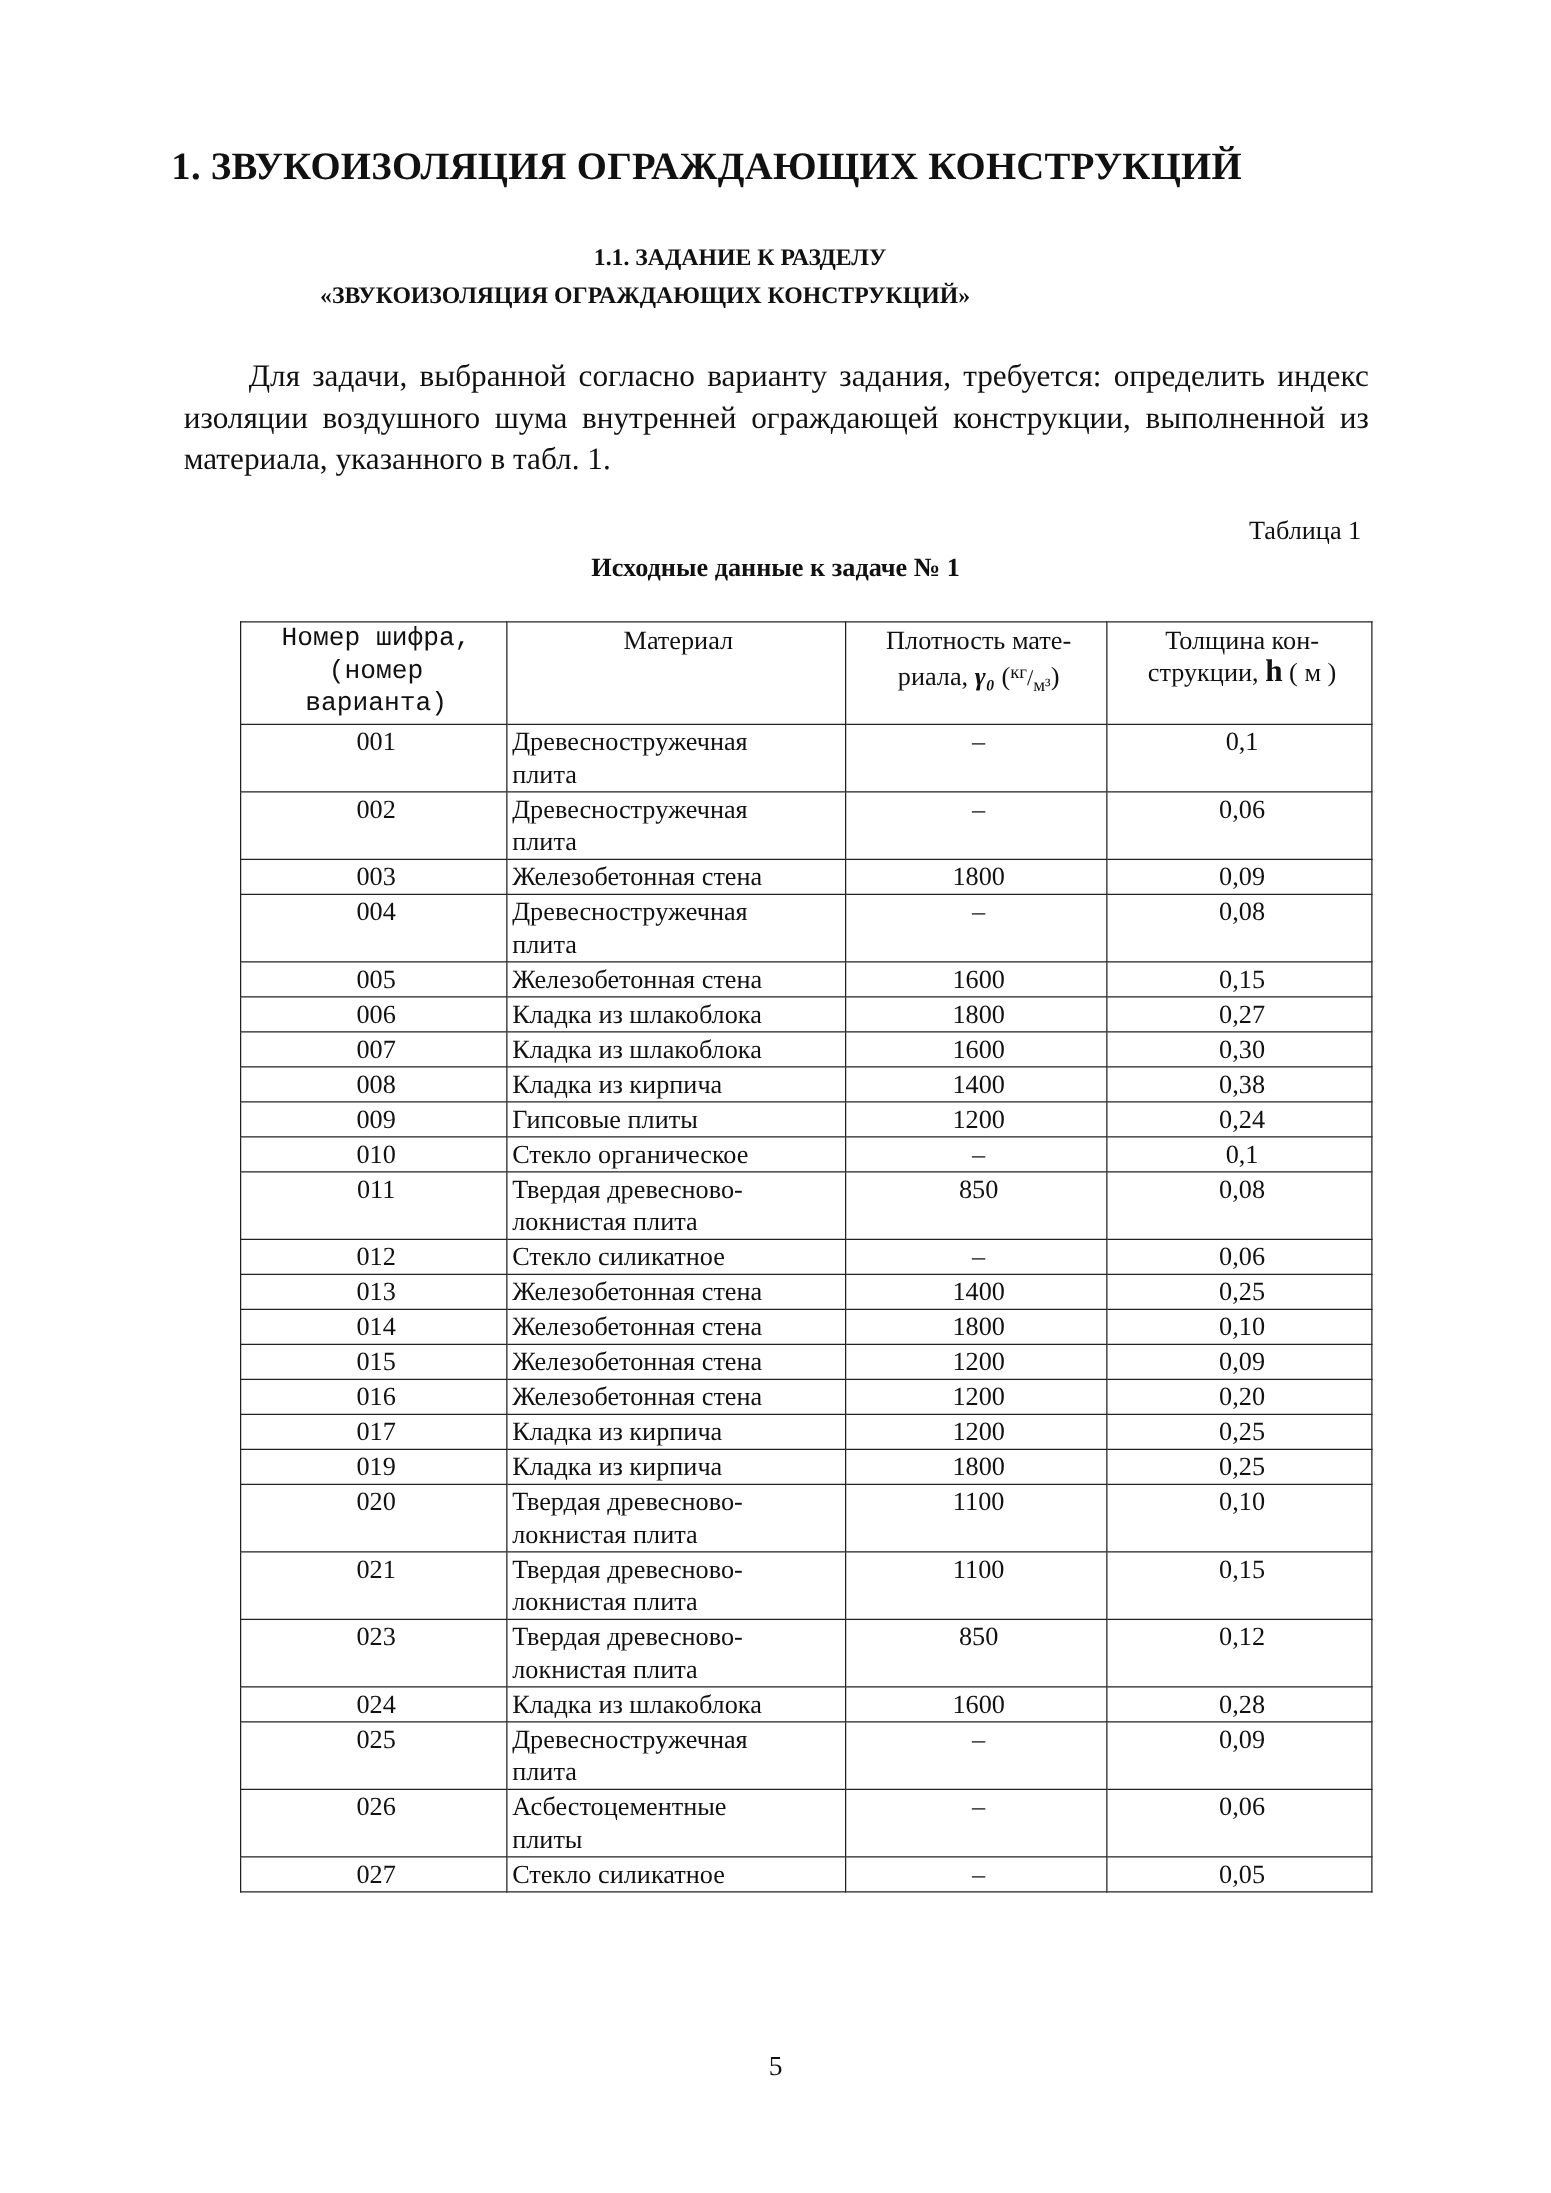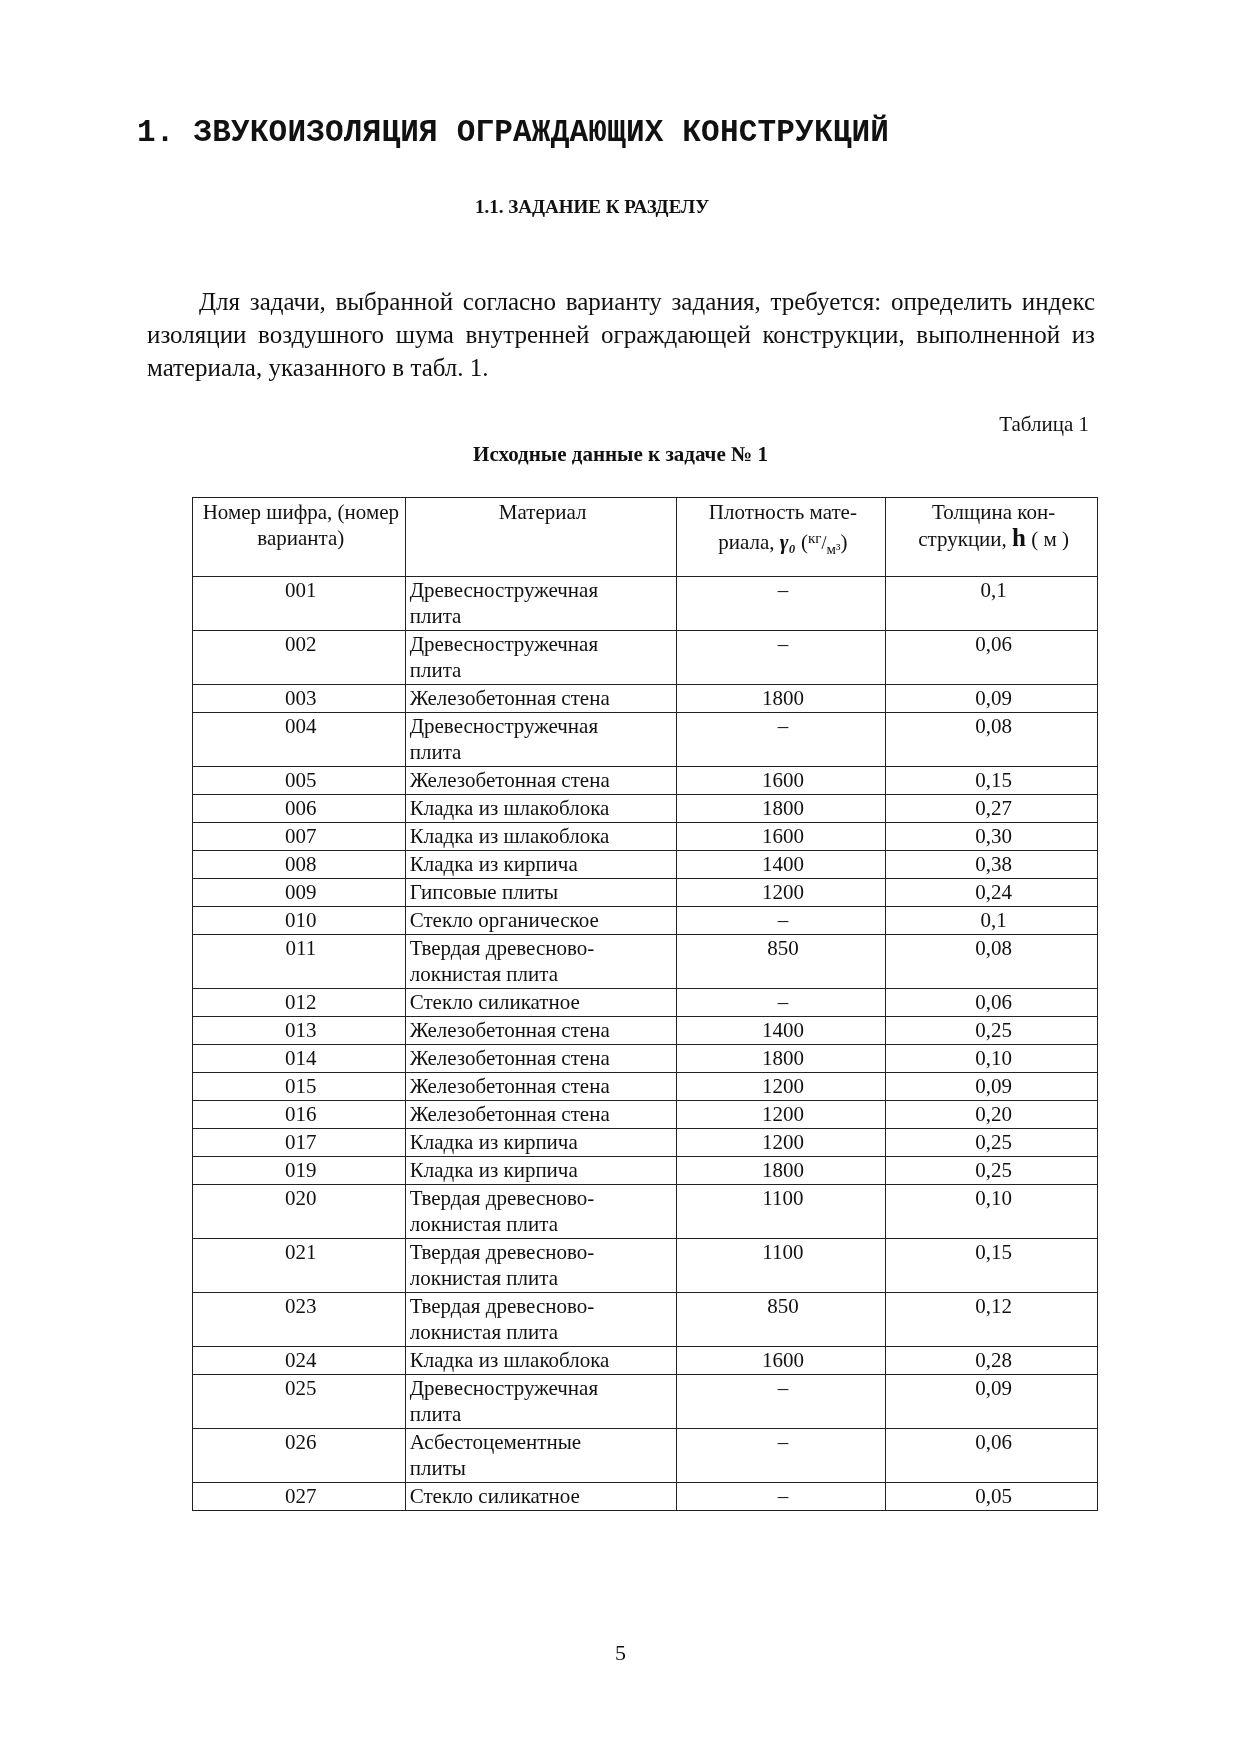--- a/index.html
+++ b/index.html
@@ -2,21 +2,21 @@
 <html><head>
   <meta charset="utf-8">
   <style>
     html, body { margin: 0; padding: 0; background: #ffffff; }
     body {
       width: 1241px; height: 1754px; position: relative; overflow: hidden;
       font-family: "Liberation Serif", "DejaVu Serif", serif; color: #111;
     }
     .h1 {
       position: absolute; left: 137px; top: 115px; margin: 0;
-      font-size: 31px; font-weight: bold; letter-spacing: 0.2px; white-space: nowrap; font-family: Liberation Mono, monospace;
+      font-size: 31px; font-weight: bold; letter-spacing: 0.2px; white-space: nowrap;
     }
     .h2 {
       position: absolute; left: 190px; width: 958px; top: 192px; margin: 0;
       text-align: center; font-size: 19px; font-weight: bold; line-height: 30px;
     }
     .h2 .l1 { display: block; padding-left: 165px; text-align: left; padding-left: 285px; }
     .h2 .l2 { display: block; text-align: left; padding-left: 66px; }
     .para {
       position: absolute; left: 147px; width: 948px; top: 285px; margin: 0;
       font-size: 25px; line-height: 33px; text-align: justify; text-indent: 52px;
@@ -49,37 +49,38 @@
       position: absolute; left: 0; width: 1241px; top: 1640px; text-align: center; font-size: 22px;
     }
   </style>
 </head>
 <body>
 
 <h1 class="h1">1. ЗВУКОИЗОЛЯЦИЯ ОГРАЖДАЮЩИХ КОНСТРУКЦИЙ</h1>
 
 <h2 class="h2">
   <span class="l1">1.1. ЗАДАНИЕ К РАЗДЕЛУ</span>
+  <span class="l2">«ЗВУКОИЗОЛЯЦИЯ ОГРАЖДАЮЩИХ КОНСТРУКЦИЙ»</span>
 </h2>
 
 <p class="para">Для задачи, выбранной согласно варианту задания, требуется: определить индекс изоляции воздушного шума внутренней ограждающей конструкции, выполненной из материала, указанного в табл. 1.</p>
 
 <div class="tbl-label">Таблица 1</div>
 <div class="tbl-title">Исходные данные к задаче № 1</div>
 
 <table class="data">
   <colgroup>
       <col class="w1">
       <col class="w2">
       <col class="w3">
       <col class="w4">
     </colgroup>
   <thead>
     <tr>
-      <th style="height:75px;">
+      <th style="height:75px;font-family:Liberation Mono, monospace;">
         <span>Номер шифра, (номер варианта)</span>
       </th>
       <th style="vertical-align:top;">
         <span>Материал</span>
       </th>
       <th>
         <span>Плотность мате-риала,</span>
         <span class="sym">γ₀</span>
         (<span class="frac">кг</span><span class="frac2">/</span><span class="frac3">м³</span>)
       </th>

